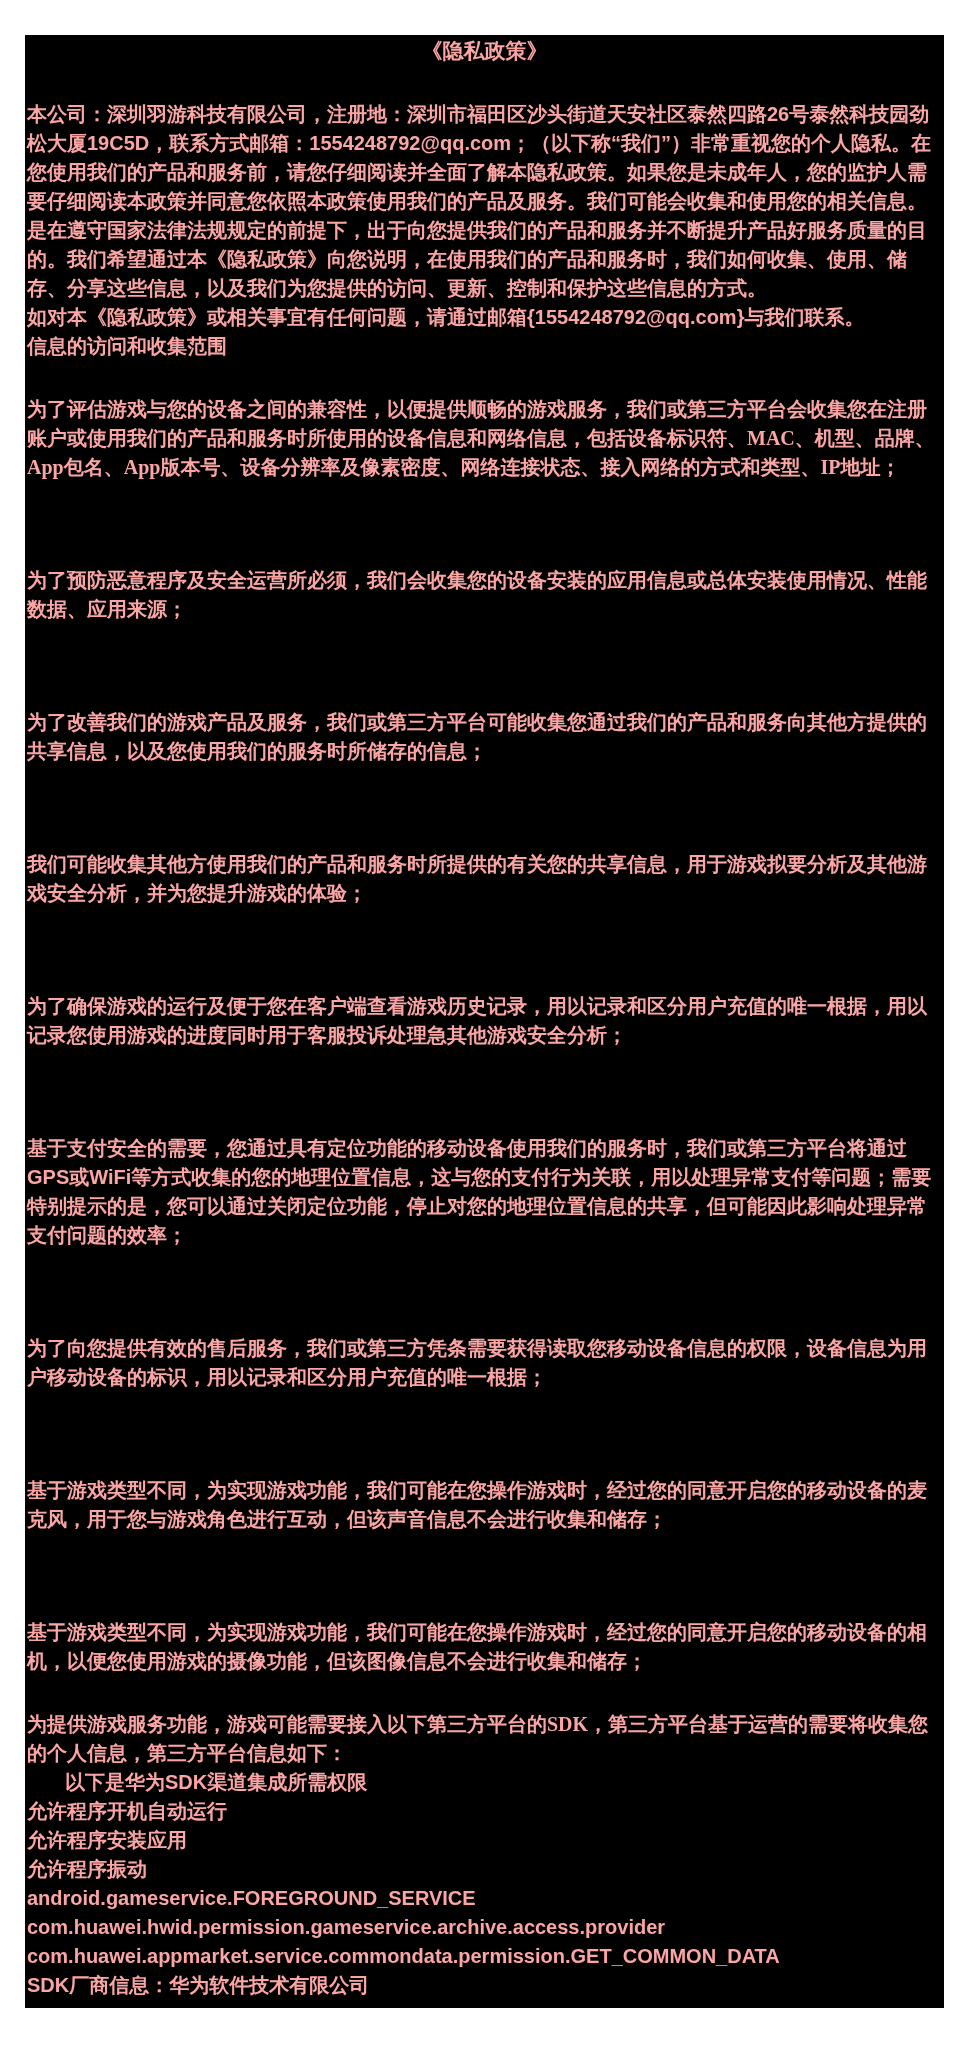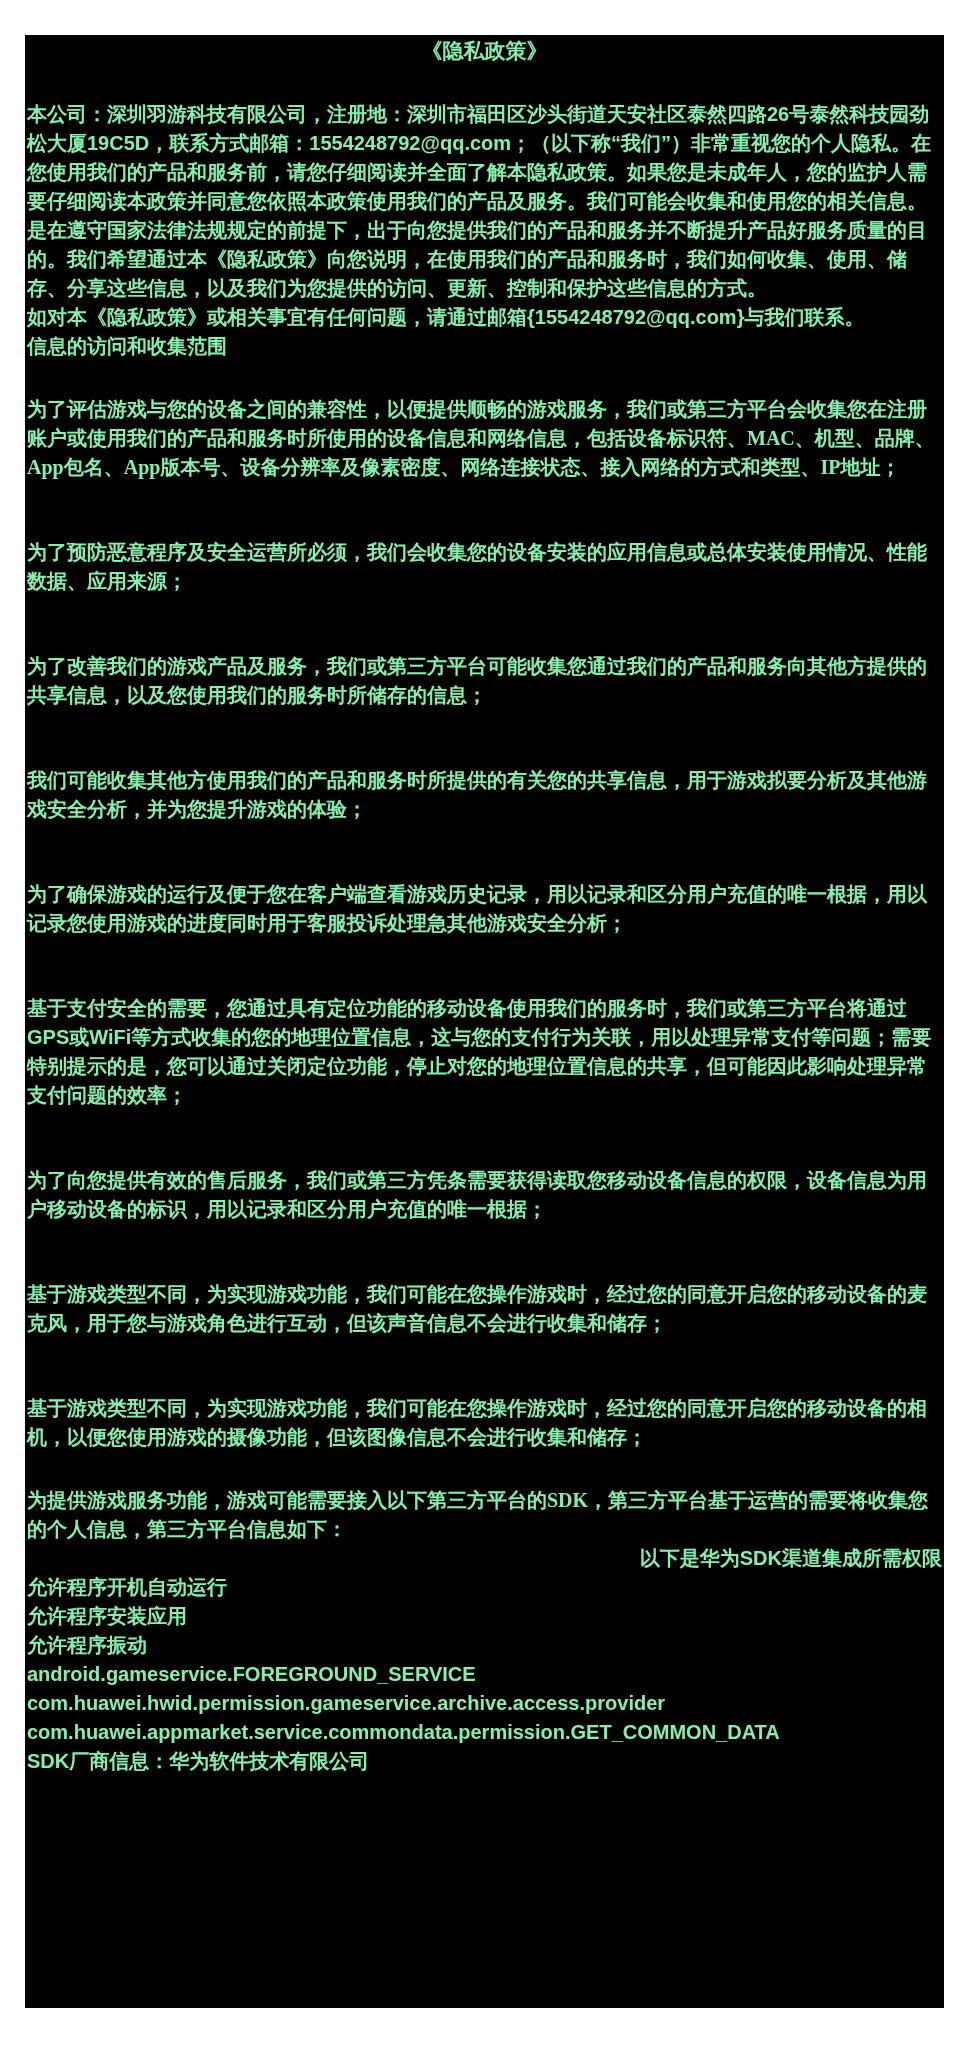--- a/index.html
+++ b/index.html
@@ -10,41 +10,41 @@
   body {
     width: 980px;
     min-height: 2048px;
     font-family: "Liberation Sans", "DejaVu Sans", sans-serif;
   }
   .sheet {
     box-sizing: border-box;
     margin: 35px 36px 40px 25px;
     min-height: 1973px;
     background: #000000;
-    color: #86efac;
+    color: #fca5a5;
     padding: 2px 2px 6px 2px;
     font-size: 20px;
     line-height: 29px;
     font-weight: 600;
     letter-spacing: 0;
     word-break: break-word;
   }
   .doc-title {
     margin: 0 0 36px 0;
     font-size: 21px;
     line-height: 27px;
     font-weight: 700;
     text-align: center;
   }
   .para {
     margin: 0;
   }
   .gap-1 { margin-top: 34px; font-family: Liberation Serif, serif; }
-  .gap-2 { margin-top: 56px; }
-  .indent { text-indent: 38px; text-align: right; }
+  .gap-2 { margin-top: 84px; }
+  .indent { text-indent: 38px; }
 </style>
 </head>
 <body>
 
 <div class="sheet">
   <h1 class="doc-title">《隐私政策》</h1>
   <div id="policy-body">
       <div class="para gap-0">本公司：深圳羽游科技有限公司，注册地：深圳市福田区沙头街道天安社区泰然四路26号泰然科技园劲松大厦19C5D，联系方式邮箱：1554248792@qq.com；（以下称“我们”）非常重视您的个人隐私。在您使用我们的产品和服务前，请您仔细阅读并全面了解本隐私政策。如果您是未成年人，您的监护人需要仔细阅读本政策并同意您依照本政策使用我们的产品及服务。我们可能会收集和使用您的相关信息。是在遵守国家法律法规规定的前提下，出于向您提供我们的产品和服务并不断提升产品好服务质量的目的。我们希望通过本《隐私政策》向您说明，在使用我们的产品和服务时，我们如何收集、使用、储存、分享这些信息，以及我们为您提供的访问、更新、控制和保护这些信息的方式。</div>
       <div class="para gap-0">如对本《隐私政策》或相关事宜有任何问题，请通过邮箱{1554248792@qq.com}与我们联系。</div>
       <div class="para gap-0">信息的访问和收集范围</div>

